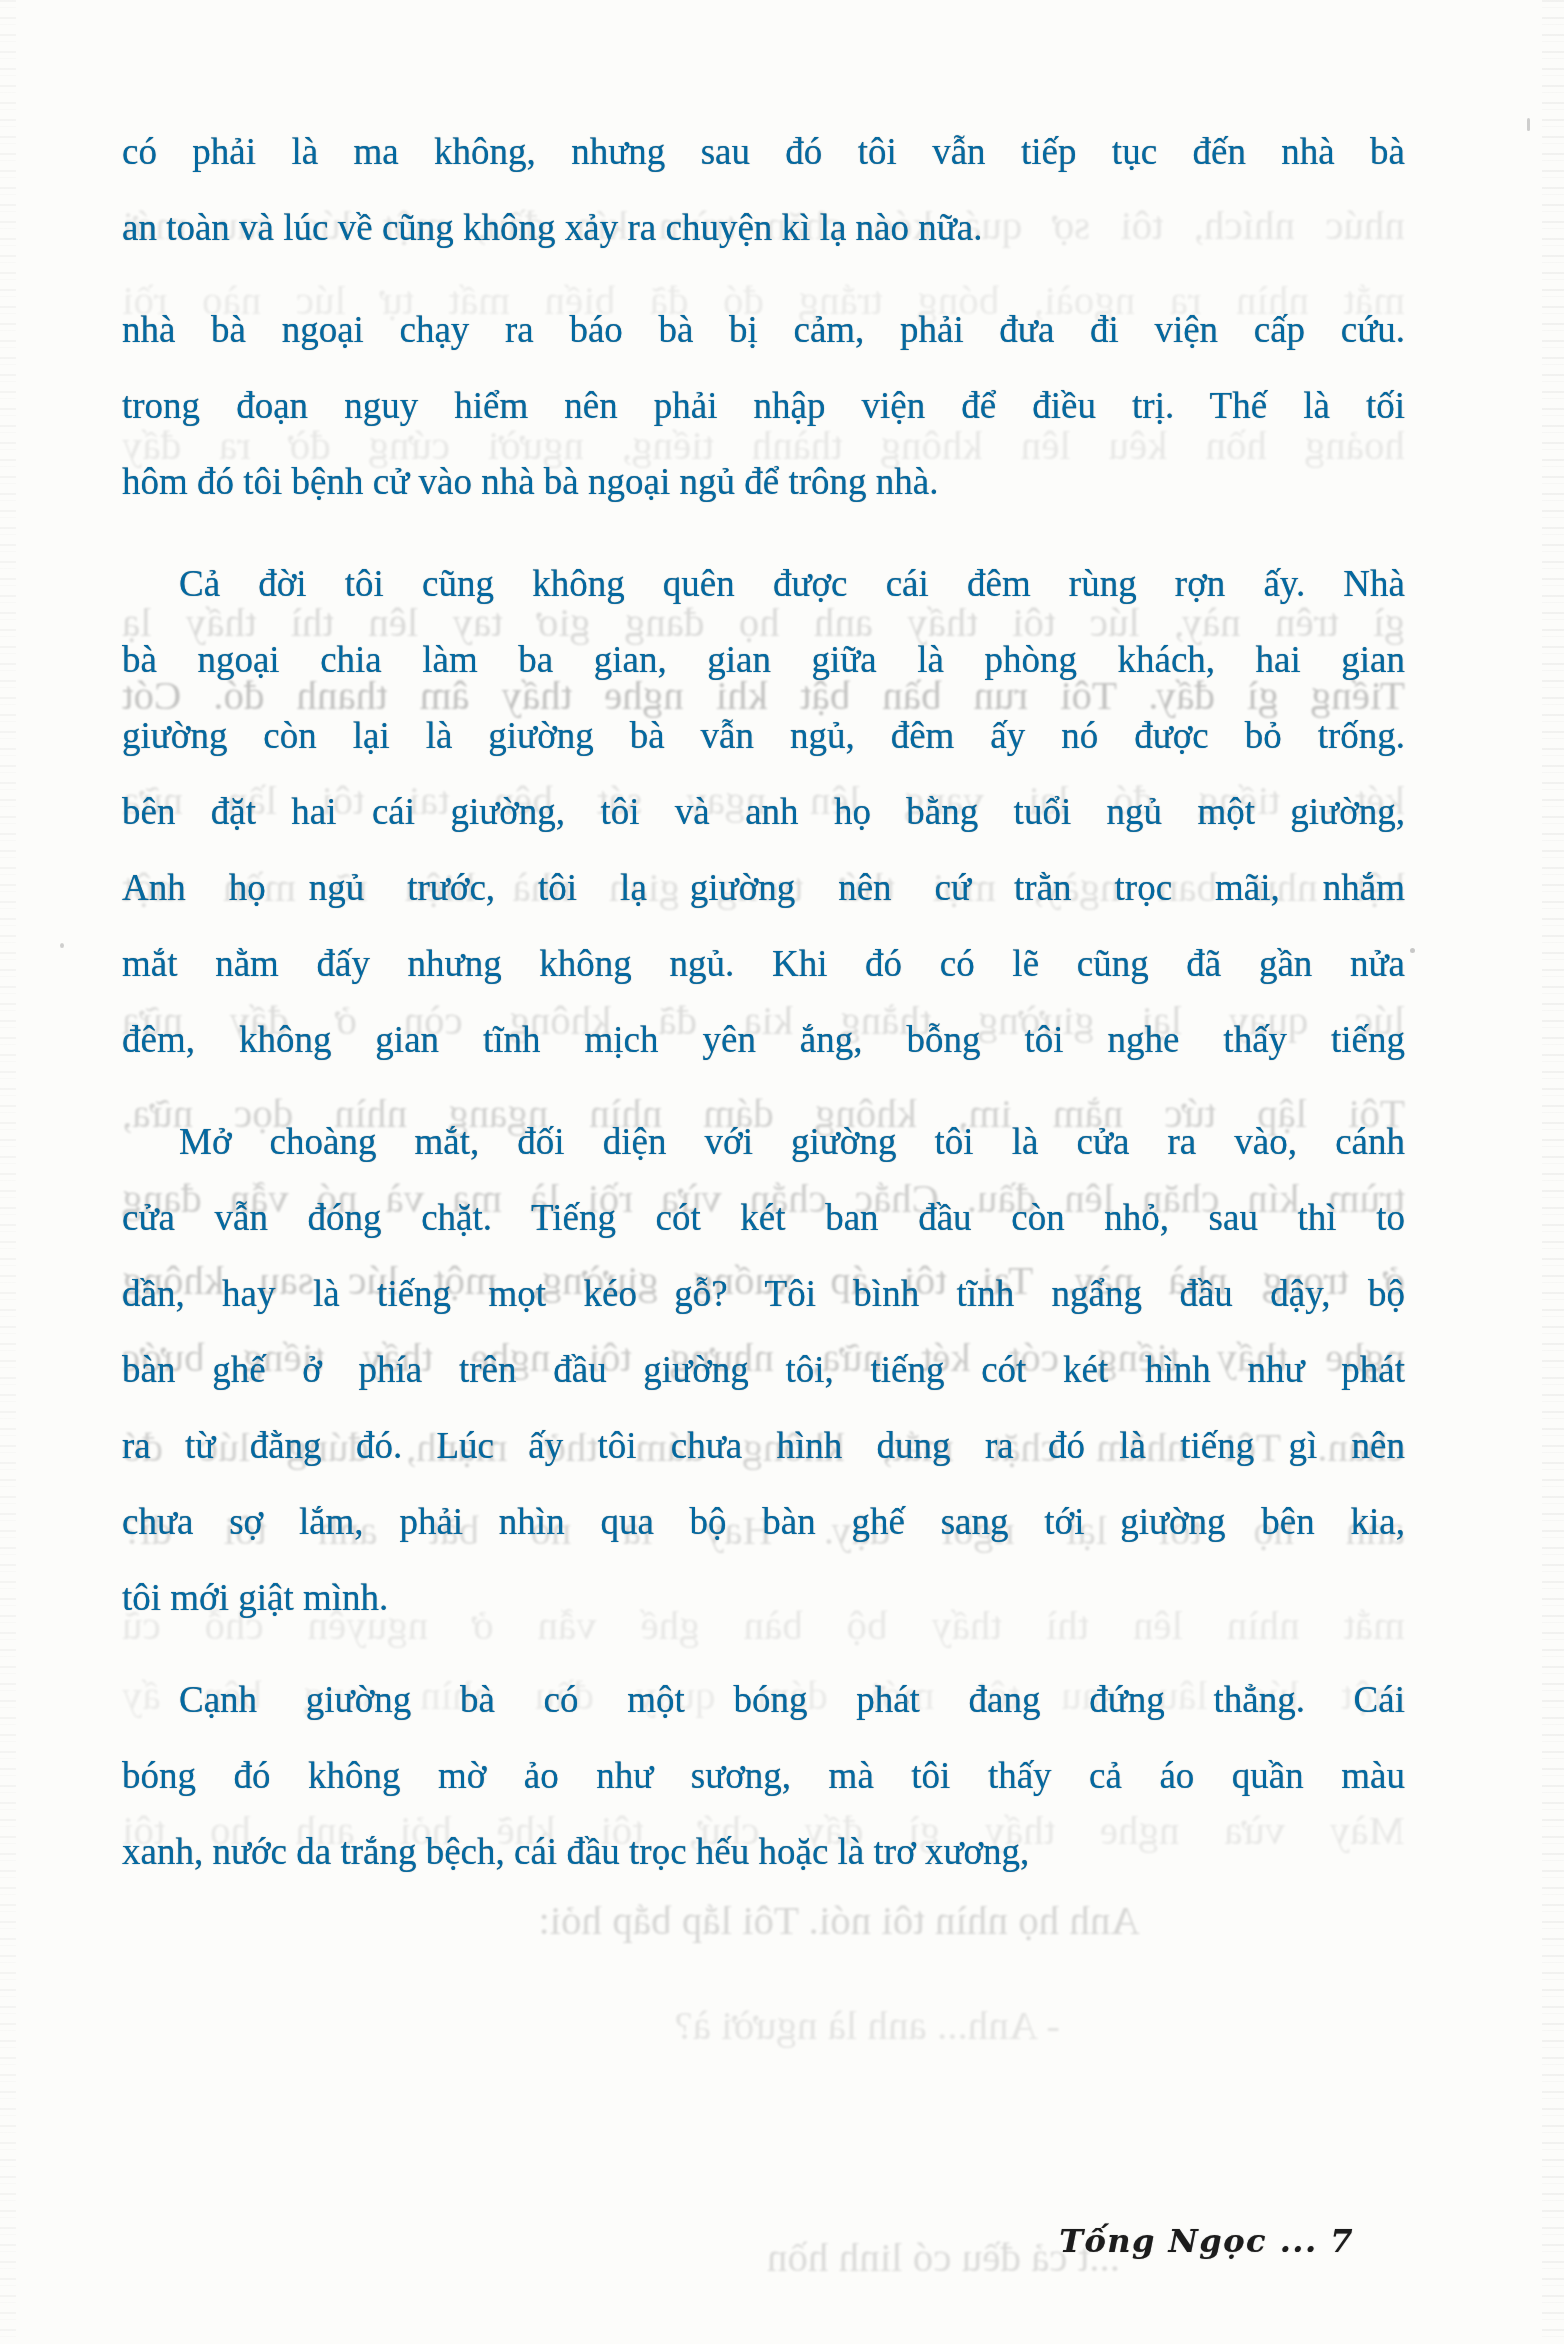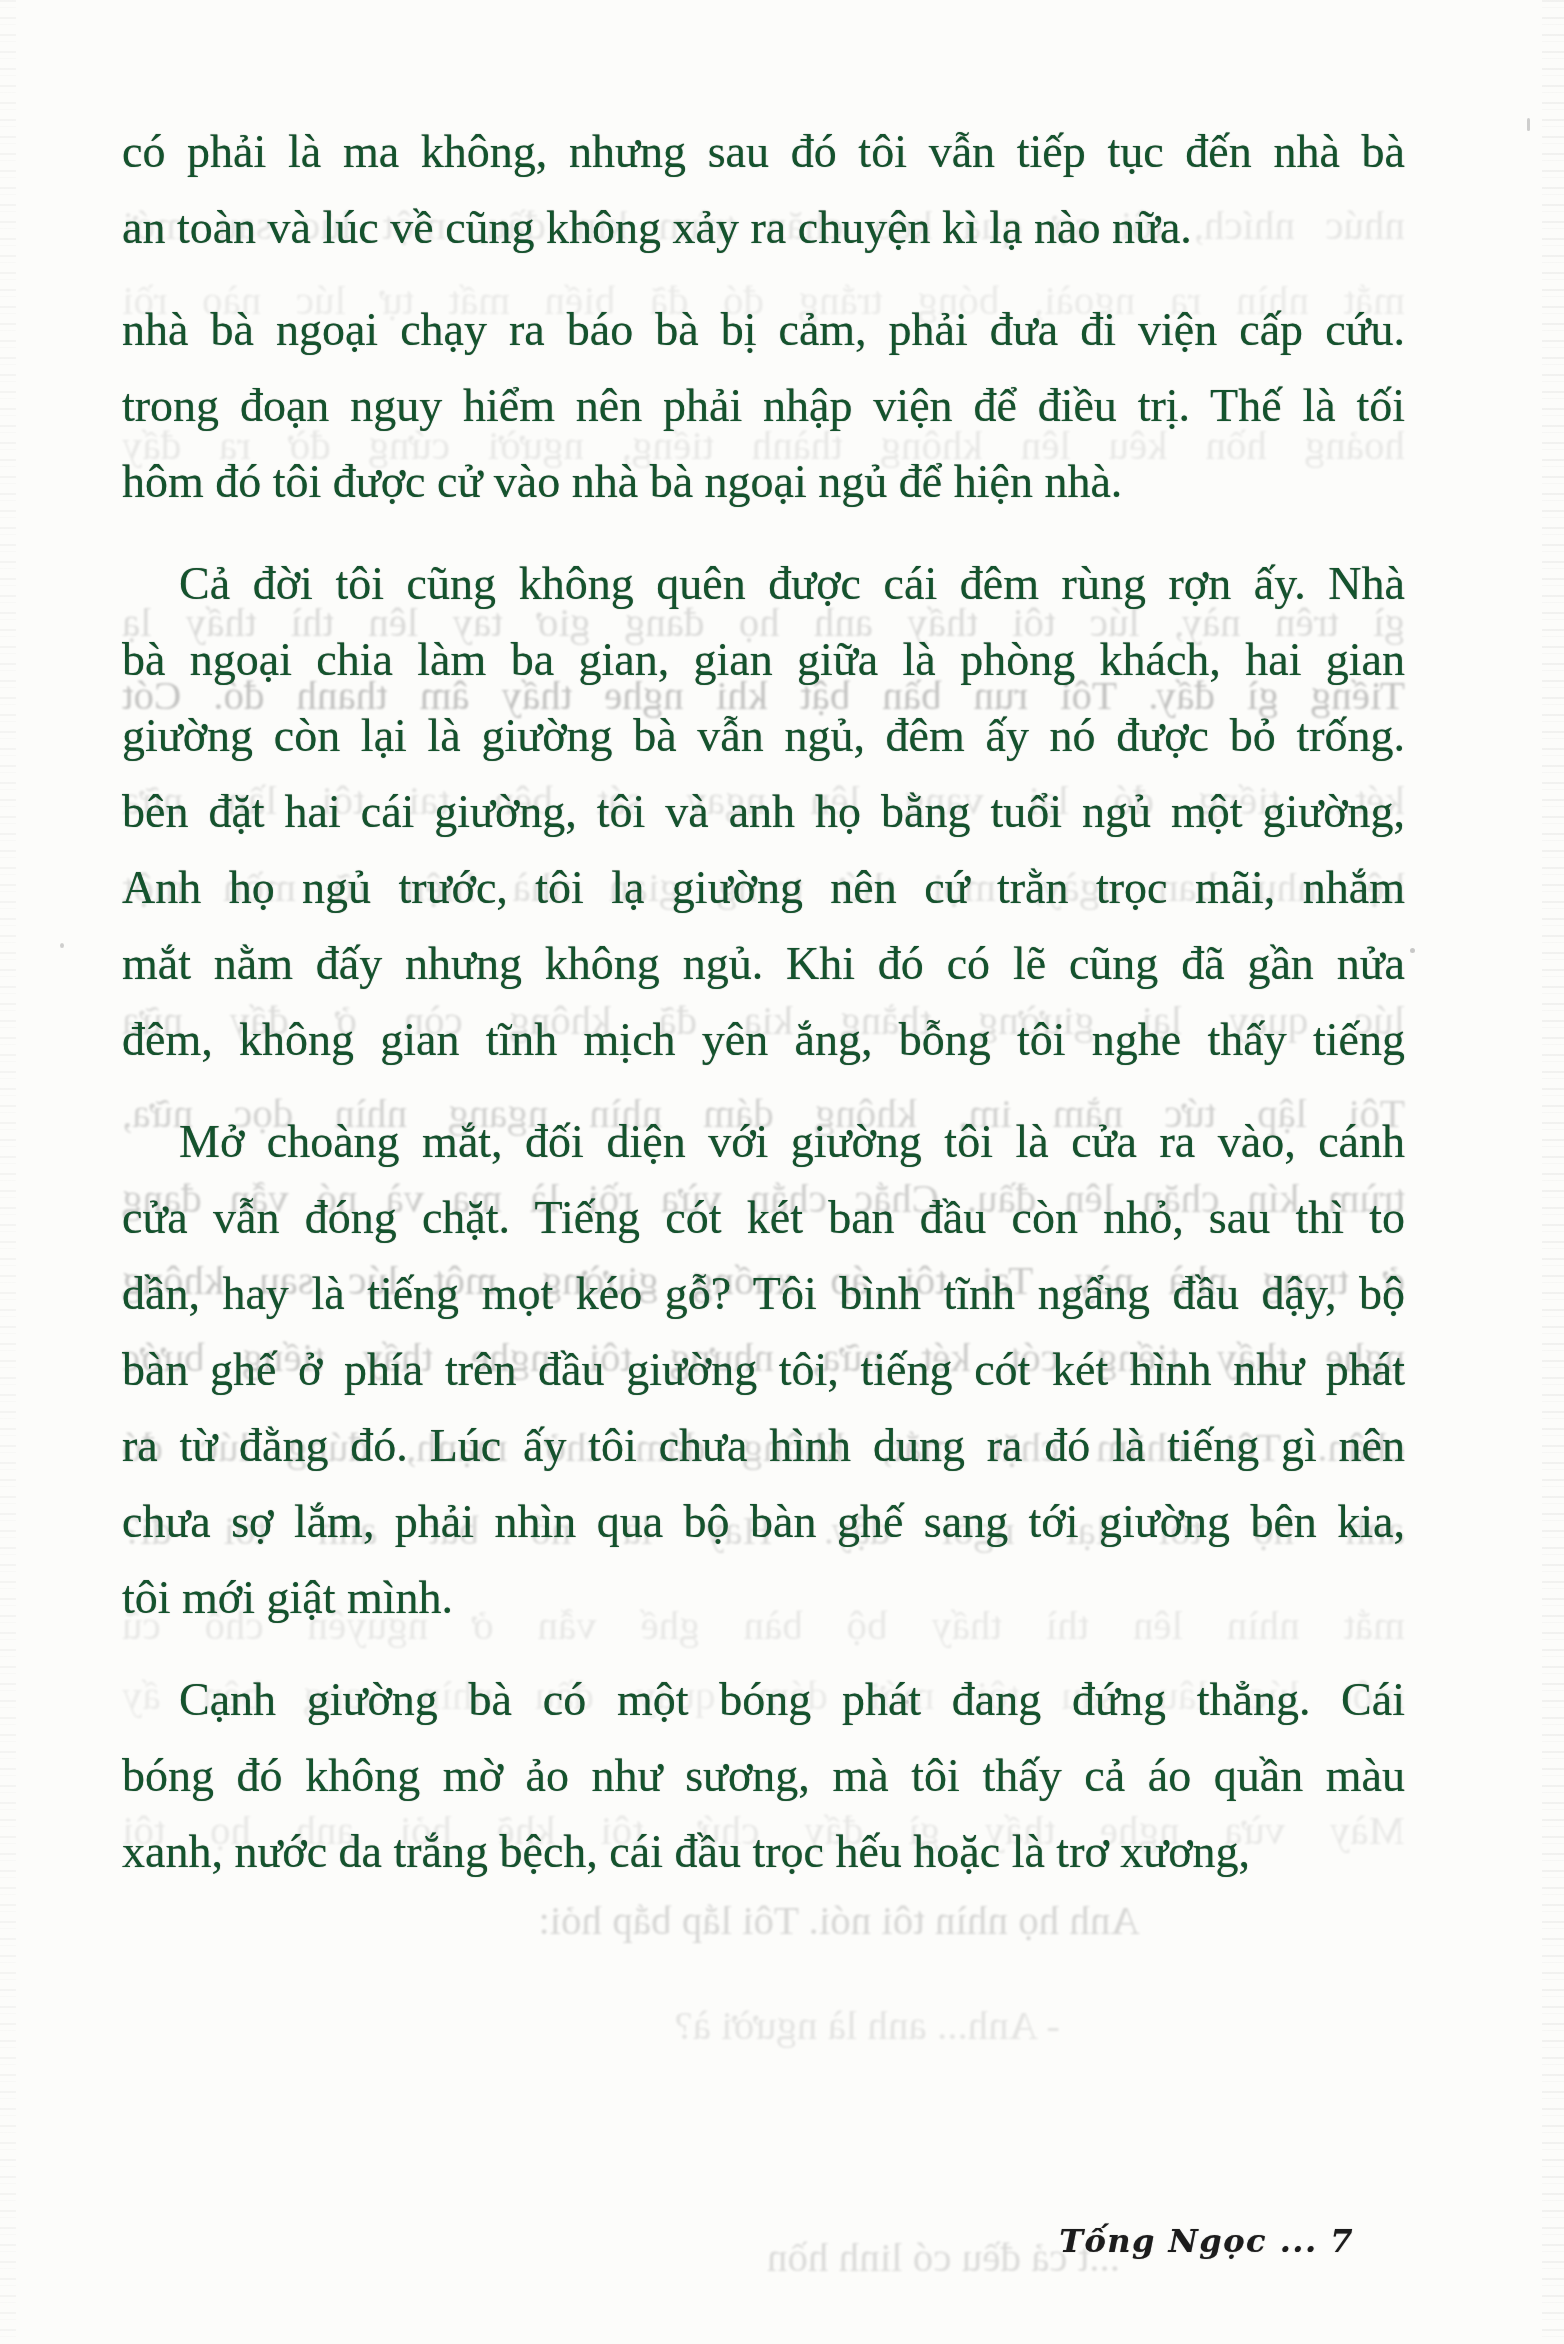--- a/index.html
+++ b/index.html
@@ -13,21 +13,21 @@
   
   .edge-noise{position:absolute;top:0;bottom:0;pointer-events:none;
     background:repeating-linear-gradient(180deg,
       rgba(120,120,120,.16) 0 2px, rgba(255,255,255,0) 2px 7px,
       rgba(150,150,150,.10) 7px 8px, rgba(255,255,255,0) 8px 17px);
   }
   .edge-left{left:0;width:16px;opacity:.38;}
   .edge-right{right:0;width:22px;opacity:.5;}
   .content{
     position:absolute;left:122px;top:114px;width:1283px;
-    font-size:46px;line-height:76px;color:#14532d;
+    font-size:37px;line-height:76px;color:#0369a1;
     text-shadow:0 0 1px rgba(10,10,10,.55);
   }
   .paragraph{margin:0 0 26px 0;}
   .line{text-align:justify;text-align-last:justify;}
   .line.last{text-align-last:left;}
   .line.indent{text-indent:57px;}
   
   .ghost{
     position:absolute;transform:scaleX(-1);
     font-size:41px;line-height:70px;color:#1e1e1e;
@@ -74,21 +74,21 @@
     </div>
 
   <div id="content" class="content">
       <div class="paragraph">
         <div class="line">có phải là ma không, nhưng sau đó tôi vẫn tiếp tục đến nhà bà</div>
         <div class="line last">an toàn và lúc về cũng không xảy ra chuyện kì lạ nào nữa.</div>
       </div>
       <div class="paragraph">
         <div class="line">nhà bà ngoại chạy ra báo bà bị cảm, phải đưa đi viện cấp cứu.</div>
         <div class="line">trong đoạn nguy hiểm nên phải nhập viện để điều trị. Thế là tối</div>
-        <div class="line last">hôm đó tôi được cử vào nhà bà ngoại ngủ để hiện nhà.</div>
+        <div class="line last">hôm đó tôi bệnh cử vào nhà bà ngoại ngủ để trông nhà.</div>
       </div>
       <div class="paragraph">
         <div class="line indent">Cả đời tôi cũng không quên được cái đêm rùng rợn ấy. Nhà</div>
         <div class="line">bà ngoại chia làm ba gian, gian giữa là phòng khách, hai gian</div>
         <div class="line">giường còn lại là giường bà vẫn ngủ, đêm ấy nó được bỏ trống.</div>
         <div class="line">bên đặt hai cái giường, tôi và anh họ bằng tuổi ngủ một giường,</div>
         <div class="line">Anh họ ngủ trước, tôi lạ giường nên cứ trằn trọc mãi, nhắm</div>
         <div class="line">mắt nằm đấy nhưng không ngủ. Khi đó có lẽ cũng đã gần nửa</div>
         <div class="line">đêm, không gian tĩnh mịch yên ắng, bỗng tôi nghe thấy tiếng</div>
       </div>

